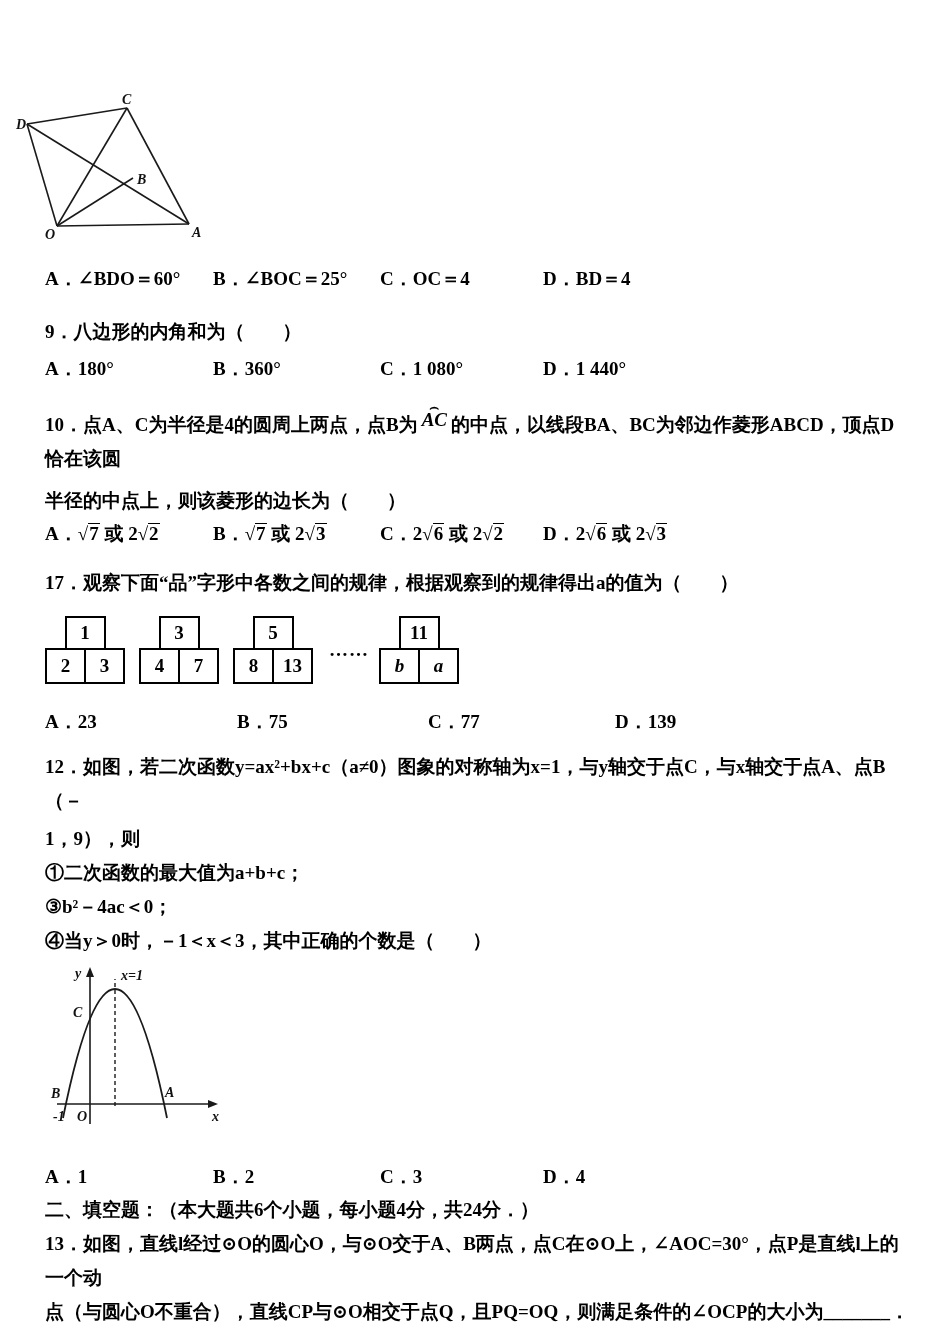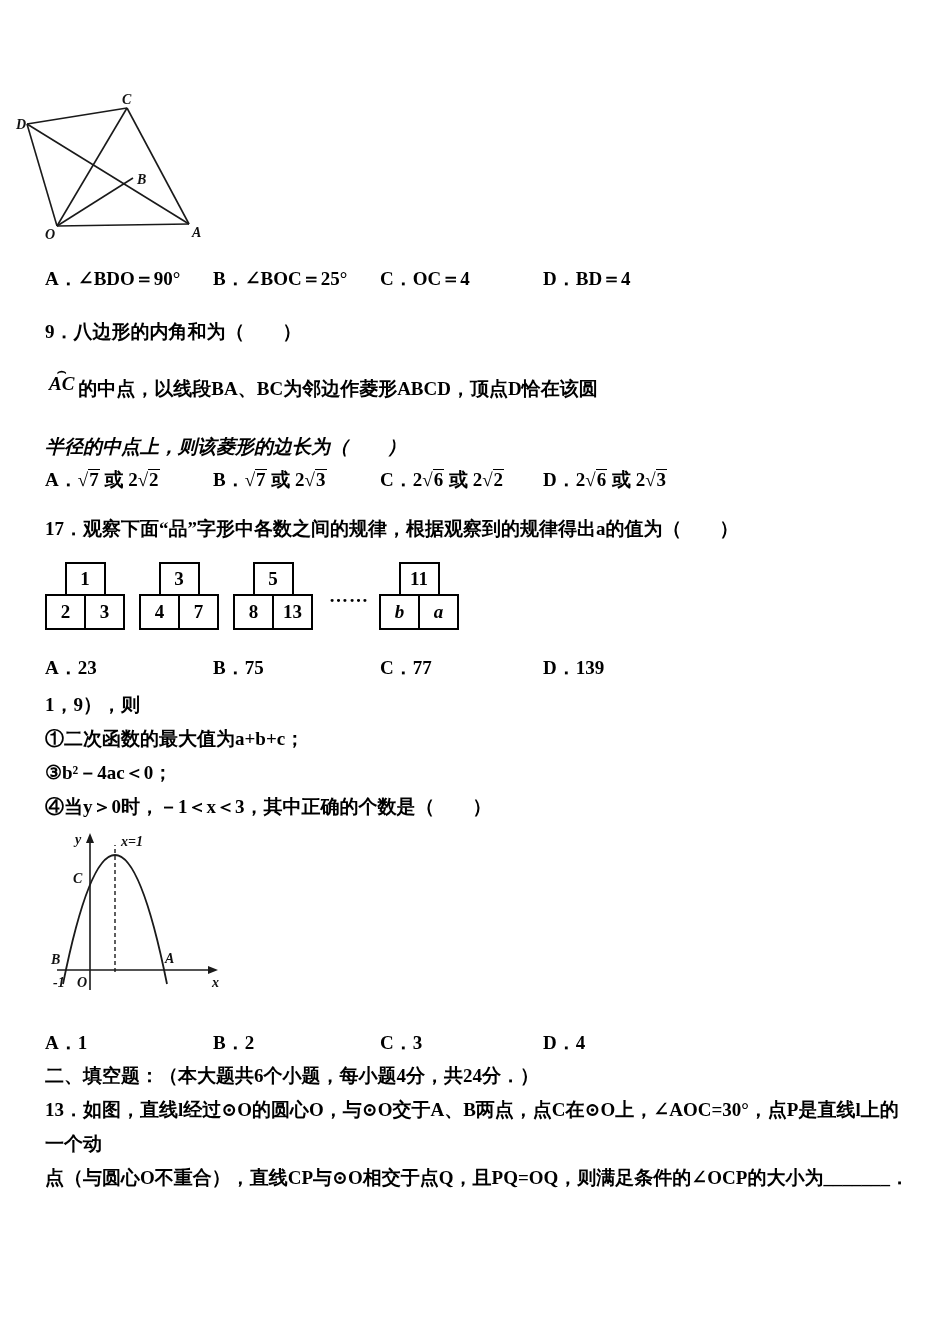--- a/index.html
+++ b/index.html
@@ -17,23 +17,23 @@
   .arc-hat{position:absolute;top:-13px;left:50%;transform:translateX(-50%);font-size:15px;font-style:normal;}
   .rad{display:inline-block;border-top:1.7px solid #000;line-height:1.05;padding:0 1px;}
   .pin-row{display:flex;align-items:flex-start;margin-top:16px;}
   .pin-group{display:flex;flex-direction:column;align-items:center;margin-right:14px;}
   .pin-top{width:37px;height:30px;border:2px solid #000;display:flex;align-items:center;justify-content:center;background:#fff;margin-bottom:-2px;position:relative;z-index:1;}
   .pin-bottom{display:flex;}
   .pin-cell{width:37px;height:32px;border:2px solid #000;display:flex;align-items:center;justify-content:center;}
   .pin-cell + .pin-cell{margin-left:-2px;}
   .pin-dots{align-self:center;margin:0 10px 0 2px;letter-spacing:1px;}
   .it{font-style:italic;}
-  .mt16{margin-top:16px;} .mt14{margin-top:24px;font-style:italic;} .mt12{margin-top:12px;}
+  .mt16{margin-top:16px;} .mt14{margin-top:8px;} .mt12{margin-top:12px;}
   .mt10{} .mt8{margin-top:20px;}
-  .mt18{margin-top:18px;} .mt22{margin-top:22px;} .mt4{margin-top:4px;}
+  .mt18{margin-top:18px;} .mt22{margin-top:22px;gap:24px;} .mt4{margin-top:4px;}
   .figraph{margin-top:6px;}
 </style>
 </head>
 <body>
 
 <div class="page">
 
   <div class="fig1">
     <svg width="222" height="150" viewBox="0 0 222 150">
       <g stroke="#1a1a1a" stroke-width="1.6" fill="none">
@@ -47,30 +47,36 @@
       </g>
       <text x="1" y="37">D</text>
       <text x="107" y="12">C</text>
       <text x="122" y="92">B</text>
       <text x="30" y="147">O</text>
       <text x="177" y="145">A</text>
     </svg>
   </div>
 
   <div class="opts mt16">
-    <span>A．∠BDO＝90°</span>
+    <span>A．∠BDO＝60°</span>
     <span>B．∠BOC＝25°</span>
     <span>C．OC＝4</span>
     <span>D．BD＝4</span>
   </div>
 
   <p class="mt8">9．八边形的内角和为（　　）</p>
+  <div class="opts mt4">
+    <span>A．180°</span>
+    <span>B．360°</span>
+    <span>C．1 080°</span>
+    <span>D．1 440°</span>
+  </div>
 
   <p class="mt18">
-    <span class="arc-ac"><span class="arc-hat">⌢</span><span>AC</span></span><span>的中点，以线段BA、BC为邻边作菱形ABCD，顶点D恰在该圆</span>
+    <span>10．点A、C为半径是4的圆周上两点，点B为</span><span class="arc-ac"><span class="arc-hat">⌢</span><span>AC</span></span><span>的中点，以线段BA、BC为邻边作菱形ABCD，顶点D恰在该圆</span>
   </p>
   <p class="mt14">半径的中点上，则该菱形的边长为（　　）</p>
   <div class="opts mt10">
     <span class="math">A．√<span class="rad">7</span> 或 2√<span class="rad">2</span></span>
     <span class="math">B．√<span class="rad">7</span> 或 2√<span class="rad">3</span></span>
     <span class="math">C．2√<span class="rad">6</span> 或 2√<span class="rad">2</span></span>
     <span class="math">D．2√<span class="rad">6</span> 或 2√<span class="rad">3</span></span>
   </div>
 
   <p class="mt16">17．观察下面“品”字形中各数之间的规律，根据观察到的规律得出a的值为（　　）</p>
@@ -105,20 +111,21 @@
       </div>
     </div>
   </div>
   <div class="opts mt22">
     <span>A．23</span>
     <span>B．75</span>
     <span>C．77</span>
     <span>D．139</span>
   </div>
 
+  <p class="mt12">12．如图，若二次函数y=ax²+bx+c（a≠0）图象的对称轴为x=1，与y轴交于点C，与x轴交于点A、点B（－</p>
   <p class="mt4">1，9），则</p>
   <p>①二次函数的最大值为a+b+c；</p>
   <p>③b²－4ac＜0；</p>
   <p>④当y＞0时，－1＜x＜3，其中正确的个数是（　　）</p>
 
   <div class="figraph">
     <svg width="180" height="172" viewBox="0 0 180 172">
 
       <line x1="45" y1="160" x2="45" y2="10" stroke="#1a1a1a" stroke-width="1.6"></line>
       <polygon points="45,3 41,13 49,13" fill="#1a1a1a"></polygon>

